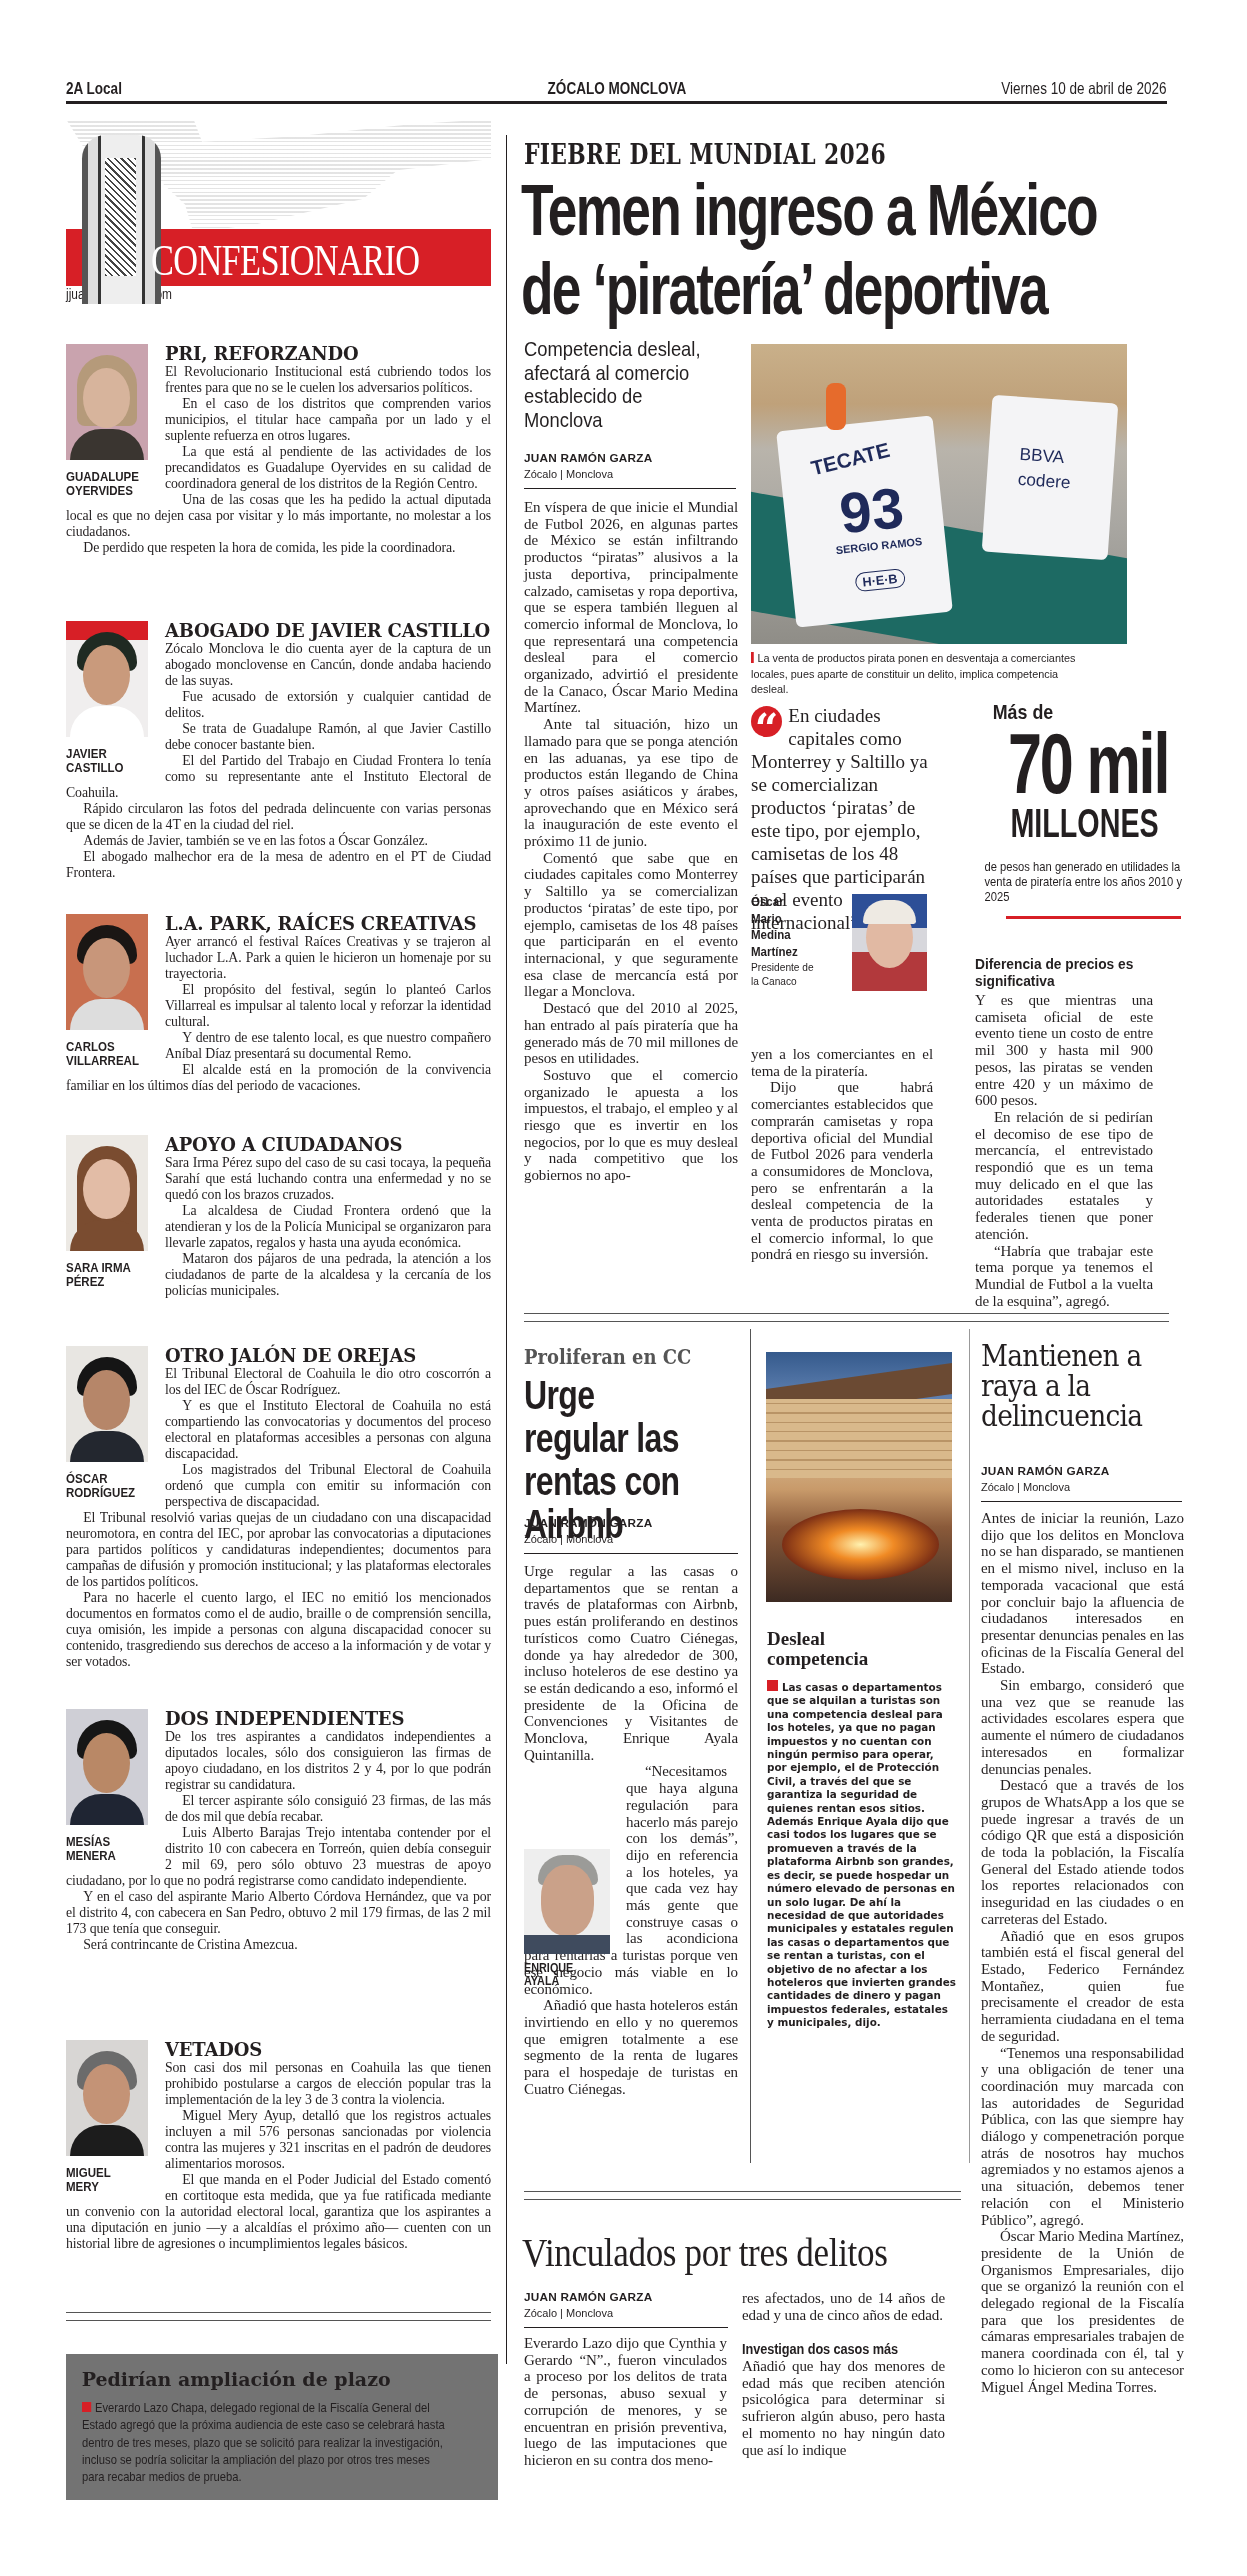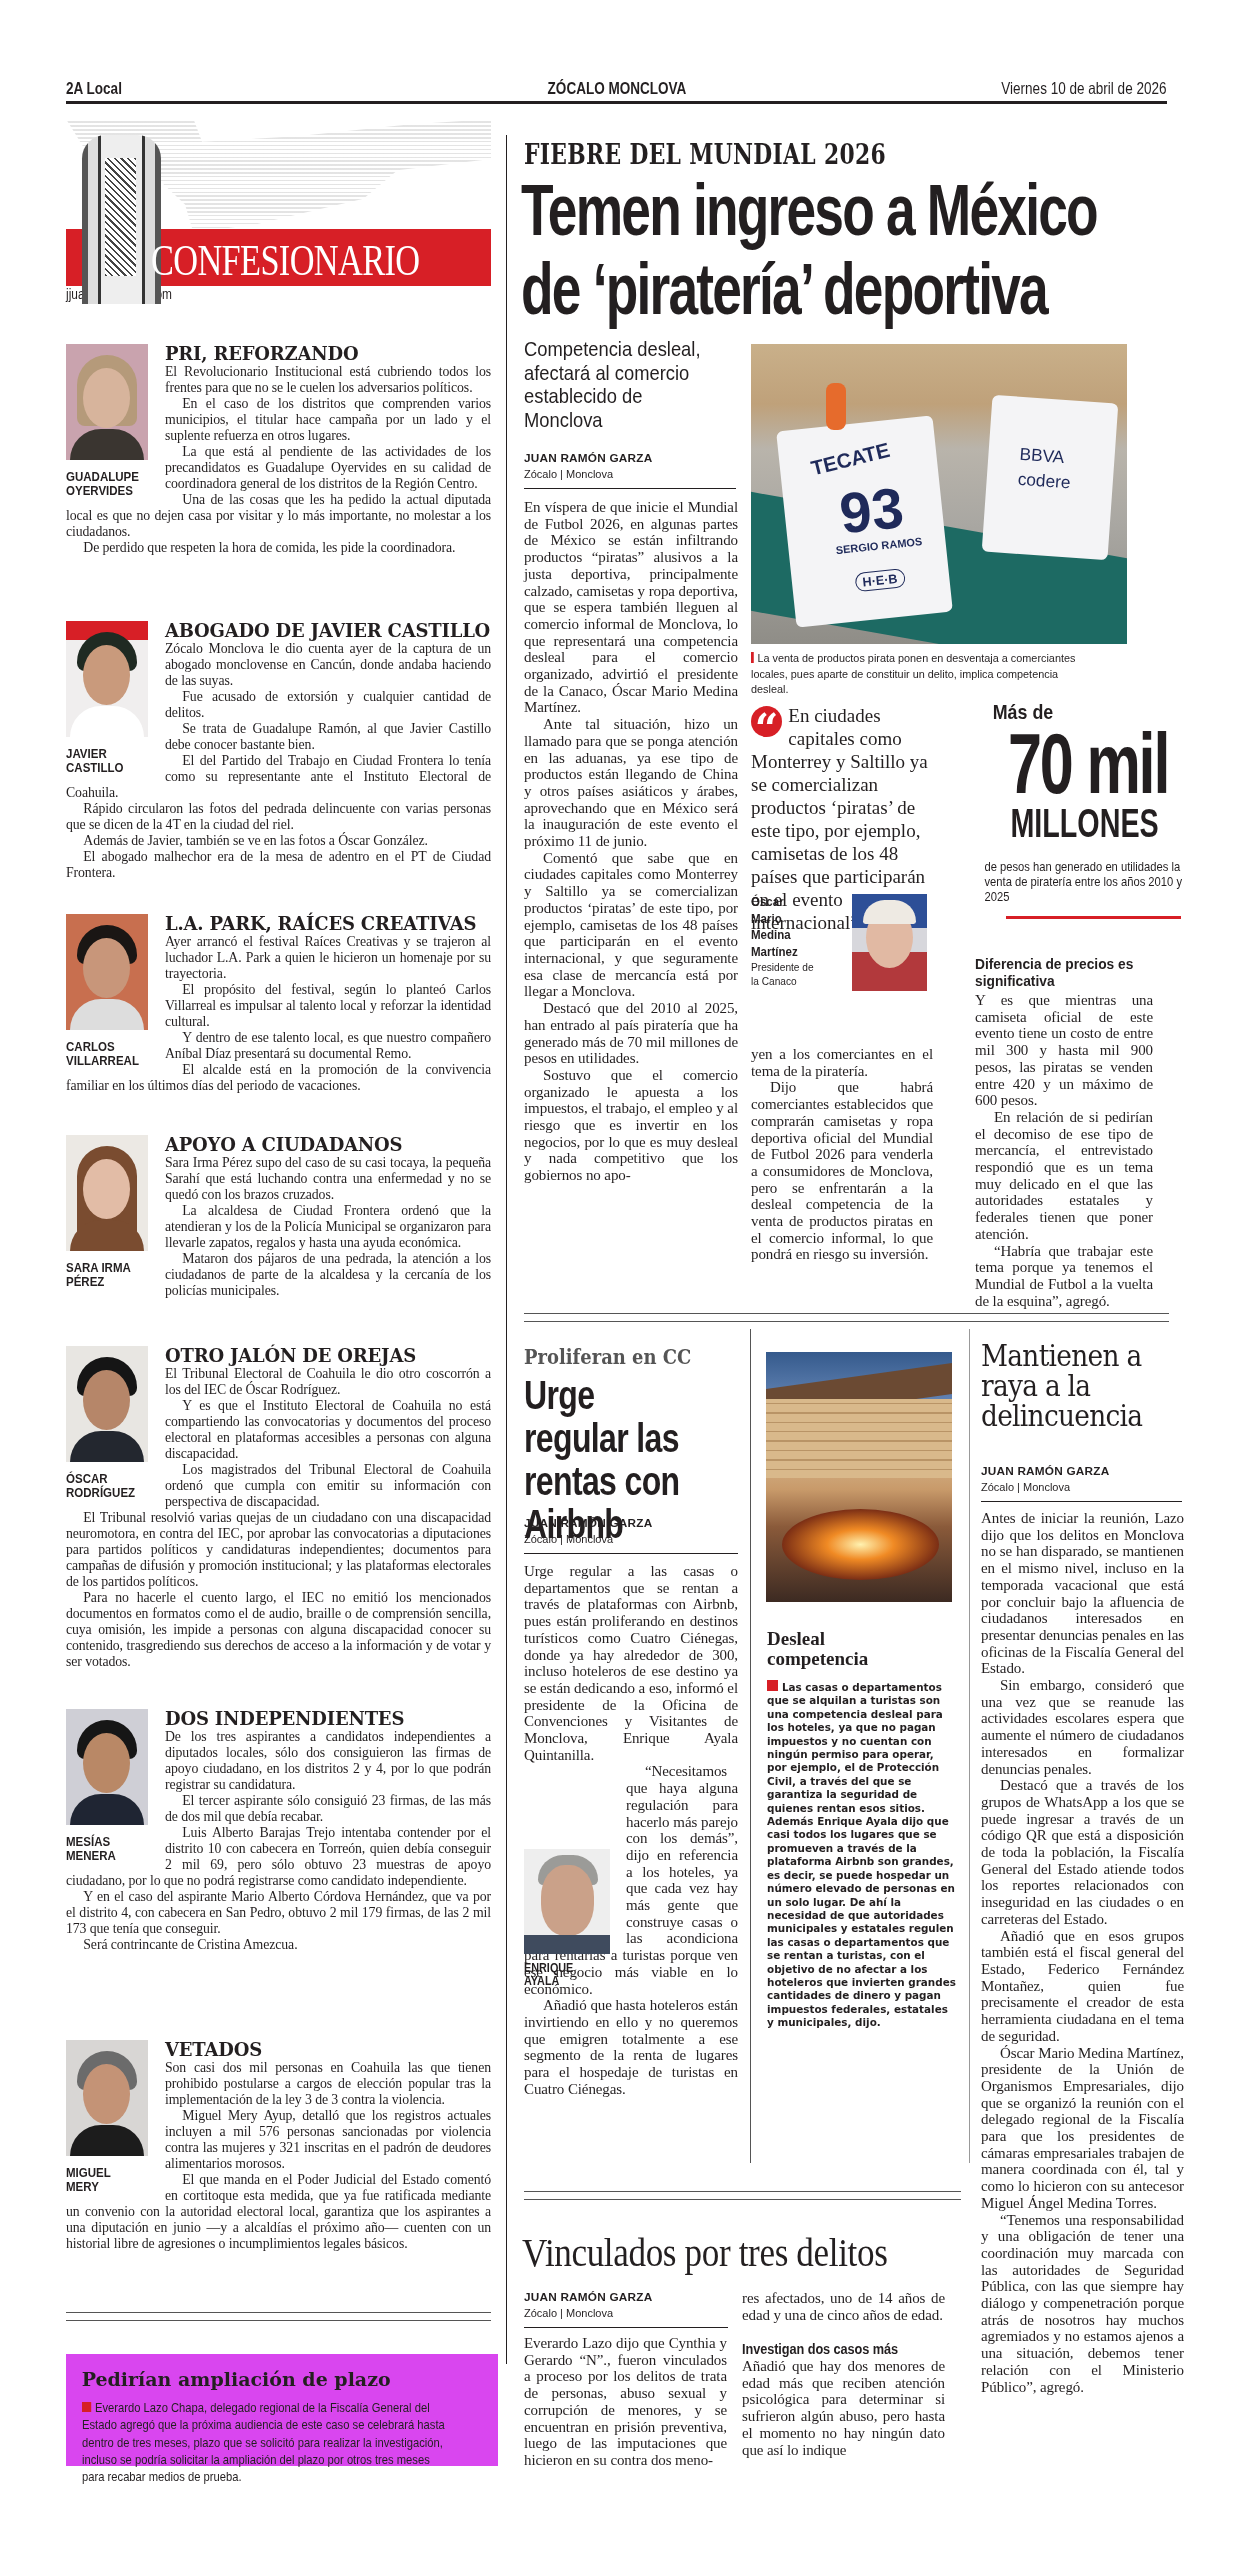--- a/index.html
+++ b/index.html
@@ -27,21 +27,21 @@
 .citem .photo .face{position:absolute;left:17.3px;top:23.6px;width:47px;height:60px;border-radius:50%;background:#d7b49c}
 .citem .photo .hair{position:absolute;left:11px;top:11px;width:60px;height:39px;border-radius:30px 30px 7.9px 7.9px;background:#3d2c22}
 .citem .photo .body{position:absolute;left:3.9px;top:85px;width:74px;height:47px;border-radius:31px 31px 0 0;background:#2f3340}
 .citem .cap{position:absolute;left:0;top:126px;width:93px;font-family:"Liberation Sans",sans-serif;font-weight:bold;font-size:13.4px;line-height:14px;transform:scaleX(.86);transform-origin:left}
 .citem h3{margin-left:99px;font-family:"DejaVu Serif",serif;font-weight:bold;font-size:18px;line-height:19.7px;letter-spacing:-0.2px}
 .citem .txt{font-size:13.8px;line-height:16px;text-align:justify;letter-spacing:-0.1px}
 .citem .txt p{text-indent:17.3px}
 .citem .txt p.noind{text-indent:0}
 .float{float:left;width:99px;height:134px}
 
-#pedir{left:66px;top:2354px;width:432px;height:112px;background:#d946ef}
+#pedir{left:66px;top:2354px;width:432px;height:146px;background:#737373}
 #pedir h4{position:absolute;left:15.7px;top:14px;font-family:"DejaVu Serif",serif;font-weight:bold;font-size:19px}
 #pedir .t{position:absolute;left:15.7px;top:46px;width:401px;font-family:"Liberation Sans",sans-serif;font-size:12.2px;line-height:17.3px;transform:scaleX(.92);transform-origin:left}
 .redsq{display:inline-block;width:10.2px;height:10.2px;background:#d71f26;margin-right:3.9px;vertical-align:0}
 
 #kicker{left:524px;top:138px;font-family:"DejaVu Serif",serif;font-weight:bold;font-size:28px;letter-spacing:0.4px;transform:scaleX(.78);transform-origin:left}
 #headline{left:521px;top:171px;width:661px;font-family:"Liberation Sans",sans-serif;font-weight:bold;font-size:72px;line-height:79px;letter-spacing:-2.4px;transform:scaleX(.74);transform-origin:left;white-space:nowrap}
 #subhead{left:524px;top:338px;width:220px;font-family:"Liberation Sans",sans-serif;font-size:20.4px;line-height:23.6px;transform:scaleX(.9);transform-origin:left}
 .byline{font-family:"Liberation Sans",sans-serif}
 .byline .name{font-weight:bold;font-size:11.8px;letter-spacing:0.2px}
 .byline .loc{font-family:"Liberation Sans",sans-serif;font-size:11px;margin-top:3.1px}
@@ -359,22 +359,22 @@
 <div class="abs byline" style="left:981px;top:1464px;width:201px">
   <div class="name">JUAN RAMÓN GARZA</div>
   <div class="loc">Zócalo | Monclova</div>
   <div class="rule"></div>
 </div>
 <div class="abs body" style="left:981px;top:1510px;width:203px">
   <p class="noind">Antes de iniciar la reunión, Lazo dijo que los delitos en Monclova no se han disparado, se mantienen en el mismo nivel, incluso en la temporada vacacional que está por concluir bajo la afluencia de ciudadanos interesados en presentar denuncias penales en las oficinas de la Fiscalía General del Estado.</p>
   <p>Sin embargo, consideró que una vez que se reanude las actividades escolares espera que aumente el número de ciudadanos interesados en formalizar denuncias penales.</p>
   <p>Destacó que a través de los grupos de WhatsApp a los que se puede ingresar a través de un código QR que está a disposición de toda la población, la Fiscalía General del Estado atiende todos los reportes relacionados con inseguridad en las ciudades o en carreteras del Estado.</p>
   <p>Añadió que en esos grupos también está el fiscal general del Estado, Federico Fernández Montañez, quien fue precisamente el creador de esta herramienta ciudadana en el tema de seguridad.</p>
+  <p>“Tenemos una responsabilidad y una obligación de tener una coordinación muy marcada con las autoridades de Seguridad Pública, con las que siempre hay diálogo y compenetración porque atrás de nosotros hay muchos agremiados y no estamos ajenos a una situación, debemos tener relación con el Ministerio Público”, agregó.</p>
   <p>Óscar Mario Medina Martínez, presidente de la Unión de Organismos Empresariales, dijo que se organizó la reunión con el delegado regional de la Fiscalía para que los presidentes de cámaras empresariales trabajen de manera coordinada con él, tal y como lo hicieron con su antecesor Miguel Ángel Medina Torres.</p>
-  <p>“Tenemos una responsabilidad y una obligación de tener una coordinación muy marcada con las autoridades de Seguridad Pública, con las que siempre hay diálogo y compenetración porque atrás de nosotros hay muchos agremiados y no estamos ajenos a una situación, debemos tener relación con el Ministerio Público”, agregó.</p>
 </div>
 
 <div class="hrule" style="left:524px;top:2191px;width:437px"></div>
 <div class="hrule" style="left:524px;top:2199px;width:437px"></div>
 
 <div id="vinchead" class="abs">Vinculados por tres delitos</div>
 <div class="abs byline" style="left:524px;top:2290px;width:204px">
   <div class="name">JUAN RAMÓN GARZA</div>
   <div class="loc">Zócalo | Monclova</div>
   <div class="rule"></div>

